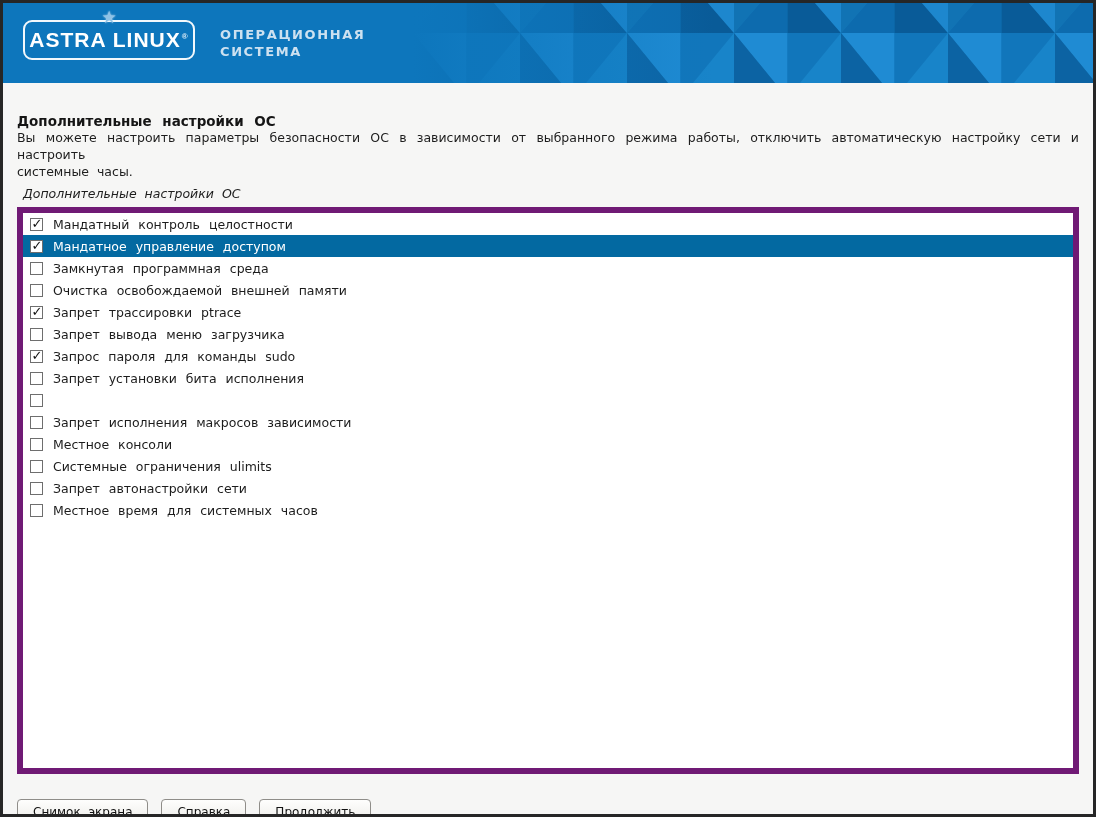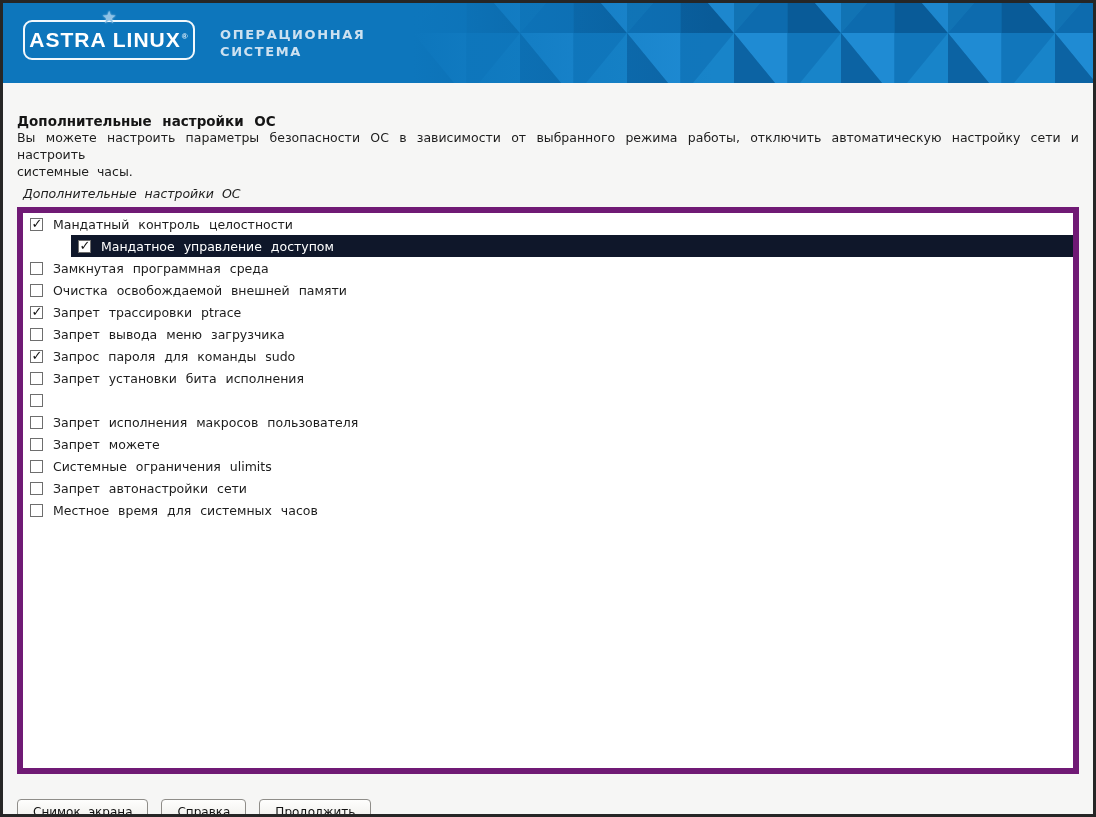--- a/index.html
+++ b/index.html
@@ -62,21 +62,21 @@
   .listbox {
     margin-top:6px; height:567px;
     background:#ffffff; border:6px solid #701a75;
     overflow:hidden;
   }
   .option-row {
     height:22px; display:flex; align-items:center;
     font-size:12.5px; color:#1c1c1c; word-spacing:5px;
     cursor:default;
   }
-  .option-row.selected { background:#0f172a; color:#ffffff;margin-left:48px; }
+  .option-row.selected { background:#0369a1; color:#ffffff; }
   .checkbox {
     width:13px; height:13px; flex:0 0 auto;
     border:1px solid #6e6e6e; background:#ffffff;
     margin-left:7px; position:relative;
   }
   .option-row.checked .checkbox::after {
     content:"\2713";
     position:absolute; top:-3px; left:0.5px;
     font-size:13px; font-weight:bold; color:#101010;
   }
@@ -177,25 +177,25 @@
         </div>
         <div class="option-row">
           <span class="checkbox"></span>
           <span class="option-label">Запрет установки бита исполнения</span>
         </div>
         <div class="option-row">
           <span class="checkbox"></span>
         </div>
         <div class="option-row">
           <span class="checkbox"></span>
-          <span class="option-label">Запрет исполнения макросов пользователя</span>
-        </div>
-        <div class="option-row">
-          <span class="checkbox"></span>
-          <span class="option-label">Запрет можете</span>
+          <span class="option-label">Запрет исполнения макросов зависимости</span>
+        </div>
+        <div class="option-row">
+          <span class="checkbox"></span>
+          <span class="option-label">Местное консоли</span>
         </div>
         <div class="option-row">
           <span class="checkbox"></span>
           <span class="option-label">Системные ограничения ulimits</span>
         </div>
         <div class="option-row">
           <span class="checkbox"></span>
           <span class="option-label">Запрет автонастройки сети</span>
         </div>
         <div class="option-row">

